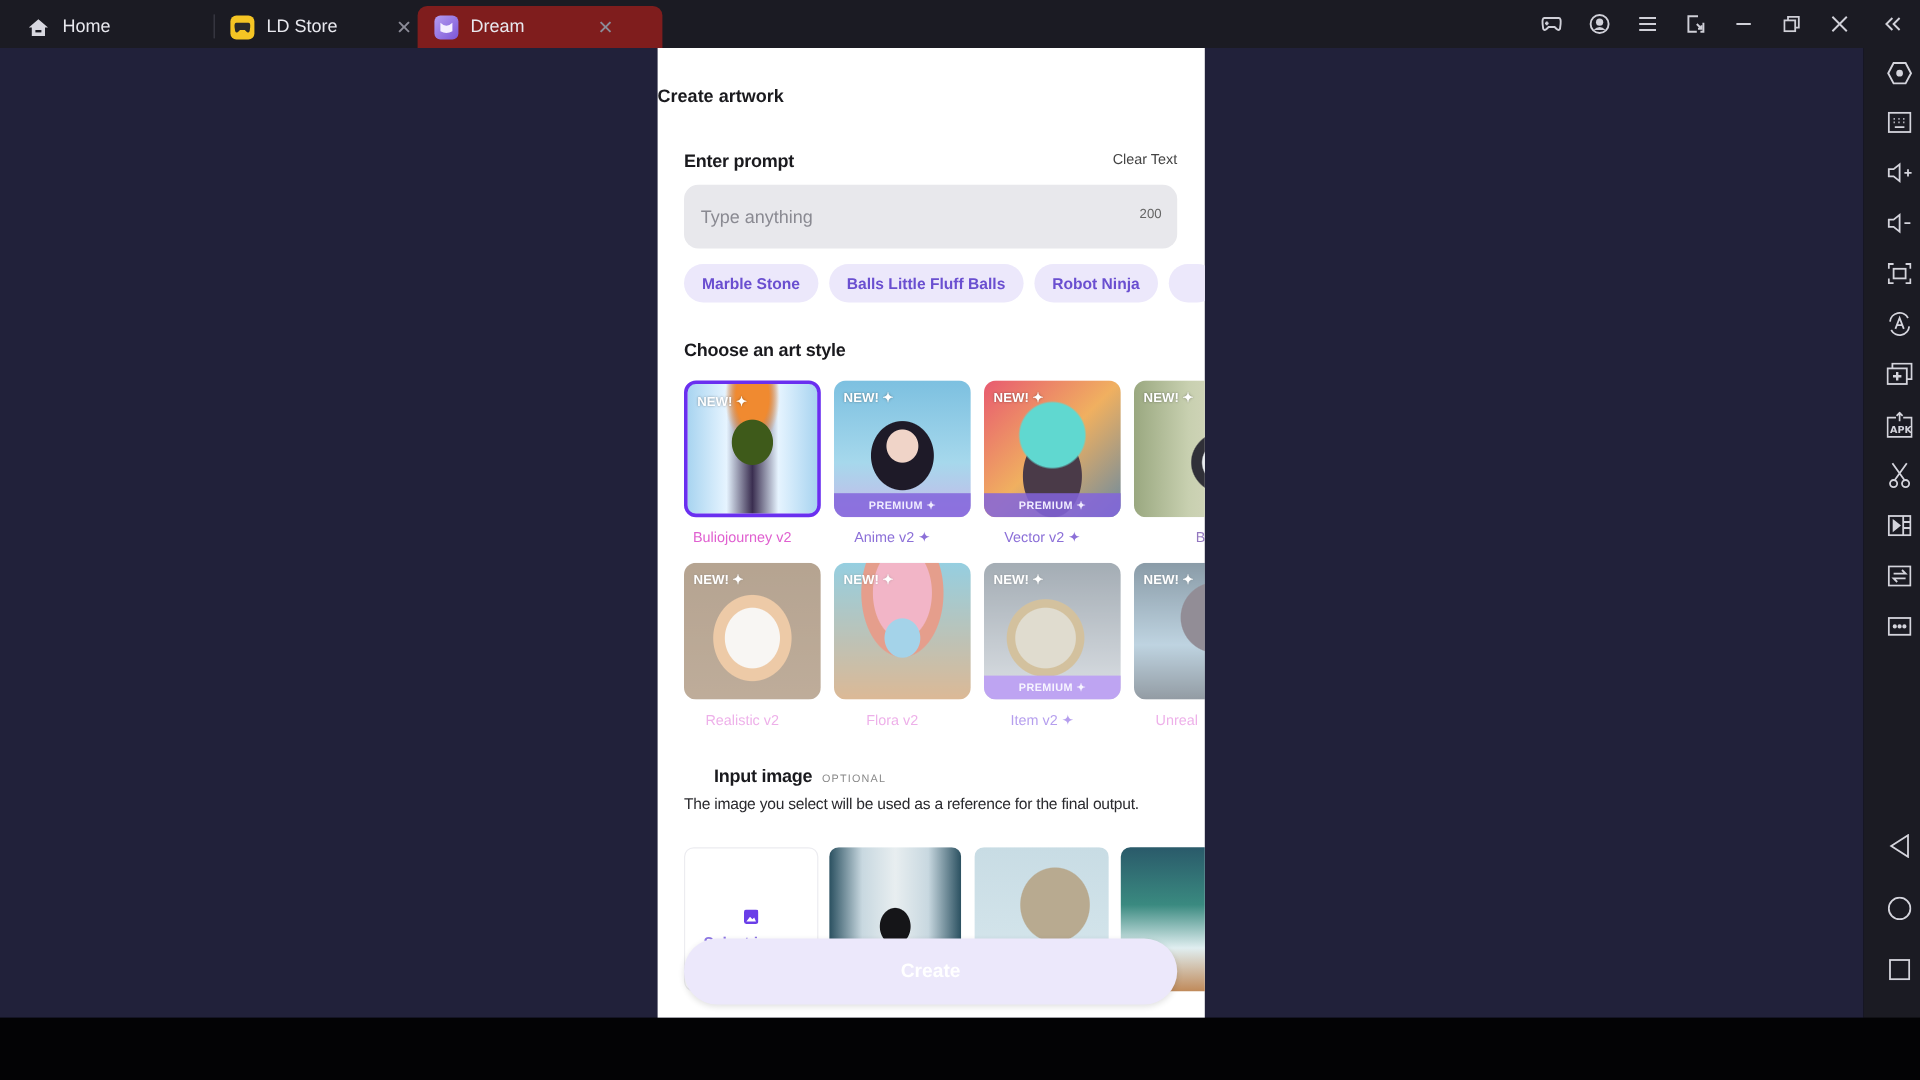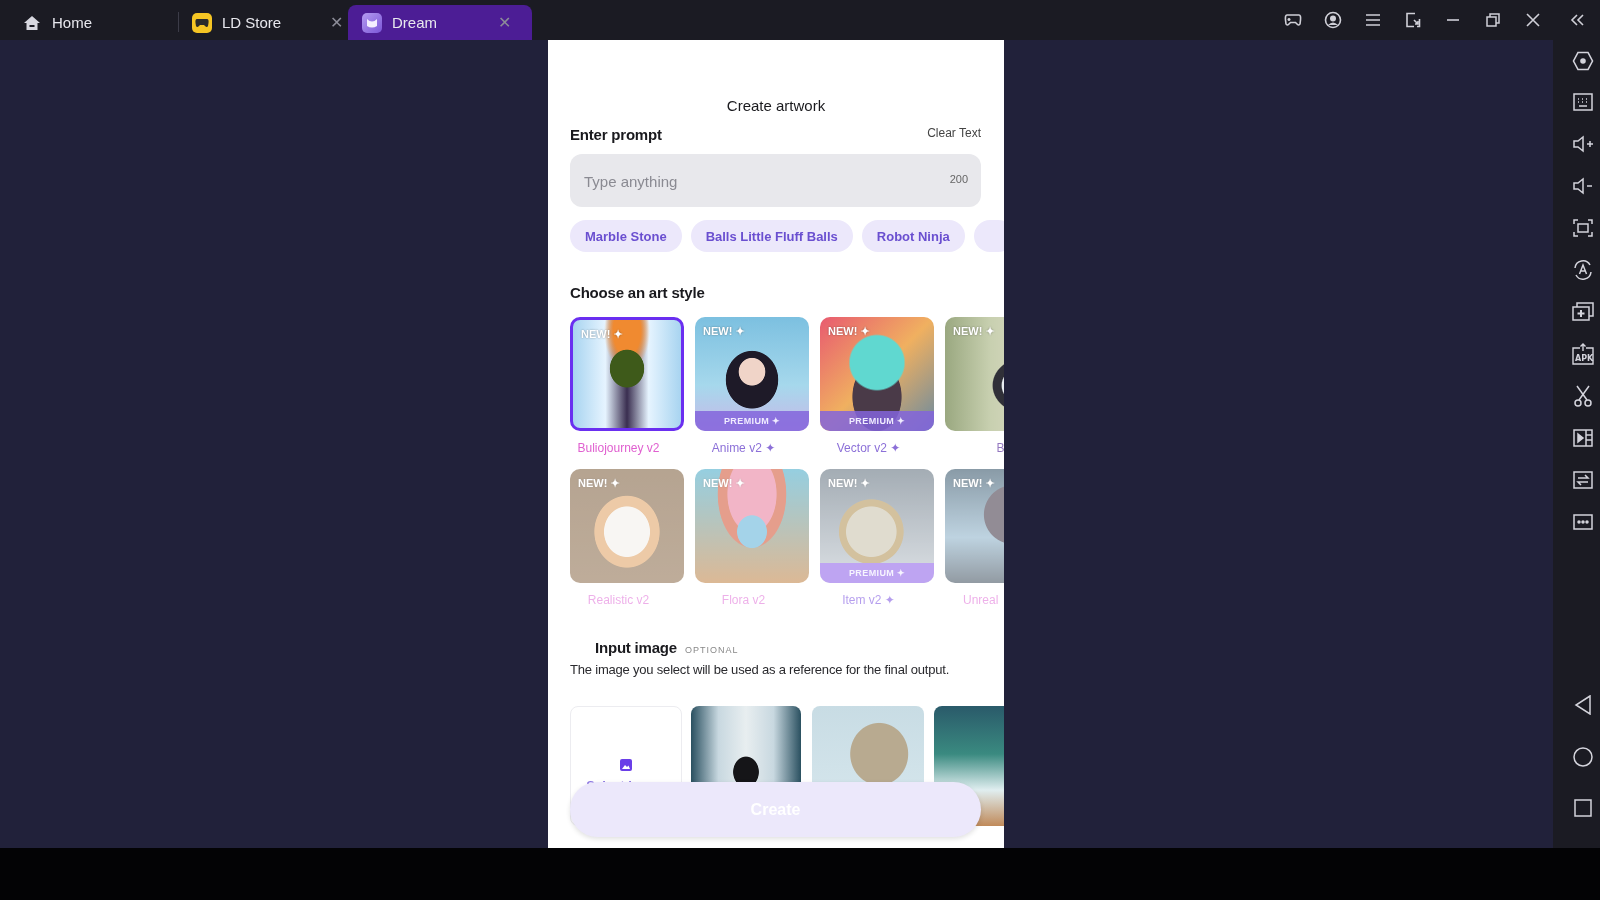--- a/index.html
+++ b/index.html
@@ -5,39 +5,39 @@
   * { box-sizing: border-box; margin: 0; padding: 0; }
   html, body { width: 1600px; height: 900px; overflow: hidden; background: #030305; font-family: "Liberation Sans", sans-serif; }
   #root { position: relative; width: 1600px; height: 900px; }
 
   
   .titlebar { position: absolute; left: 0; top: 0; width: 1600px; height: 40px; background: #1b1b23; }
   .tab { position: absolute; top: 5px; height: 35px; display: flex; align-items: center; color: #e8e8ee; font-size: 15px; }
   .tab .ticon { width: 20px; height: 20px; margin-right: 10px; display: flex; align-items: center; justify-content: center; }
   .tab-home { left: 22px; width: 150px; }
   .tab-ldstore { left: 192px; width: 155px; }
-  .tab-dream { left: 348px; width: 184px; background: #4c1d95; border-radius: 8px 8px 0 0; padding-left: 14px; }
+  .tab-dream { left: 348px; width: 204px; background: #7f1d1d; border-radius: 8px 8px 0 0; padding-left: 14px; }
   .tab-sep { position: absolute; left: 178px; top: 12px; width: 1px; height: 20px; background: #3c3c48; }
   .tab-close { position: absolute; top: 0; height: 35px; display: flex; align-items: center; color: #8c8c98; font-size: 16px; cursor: pointer; }
   .ld-icon { background: #f5c524; border-radius: 5px; }
   .dream-icon { background: linear-gradient(135deg, #b59cf0, #7b55d8); border-radius: 5px; }
 
   .tb-icons { position: absolute; top: 0; right: 0; height: 40px; display: flex; align-items: center; }
   .tb-btn { width: 40px; height: 40px; display: flex; align-items: center; justify-content: center; color: #d0d0d8; }
 
   
   .bg-area { position: absolute; left: 0; top: 40px; width: 1553px; height: 808px; background: #21213a; }
 
   
   .sidebar { position: absolute; left: 1553px; top: 40px; width: 47px; height: 808px; background: #1b1b23; }
   .sb-btn { position: absolute; left: 0; width: 59px; height: 36px; display: flex; align-items: center; justify-content: center; color: #d4d4dc; }
 
   
   .phone { position: absolute; left: 548px; top: 40px; width: 456px; height: 808px; background: #ffffff; overflow: hidden; }
-  .ph-title { position: absolute; top: 32px; left: 0; width: 100%; text-align: center; font-size: 15px; font-weight: normal; color: #1a1a1e; margin-top: 25px; }
+  .ph-title { position: absolute; top: 32px; left: 0; width: 100%; text-align: left; font-size: 15px; font-weight: bold; color: #1a1a1e; }
   .lbl { position: absolute; font-size: 15px; font-weight: bold; color: #1a1a1e; letter-spacing: -0.2px; }
   .clear-text { position: absolute; right: 23px; top: 86px; font-size: 12px; color: #444; cursor: pointer; }
   .prompt-box { position: absolute; left: 22px; top: 114px; width: 411px; height: 53px; background: #e8e8ec; border-radius: 12px; }
   .prompt-input { position: absolute; left: 14px; top: 0; height: 54px; width: 330px; border: none; background: transparent; font-size: 15px; color: #1a1a1e; font-family: "Liberation Sans", sans-serif; outline: none; }
   .prompt-input::placeholder { color: #8a8a92; }
   .prompt-count { position: absolute; right: 13px; top: 19px; font-size: 11px; color: #666; }
   .chips { position: absolute; left: 22px; top: 180px; display: flex; gap: 9px; white-space: nowrap; }
   .chip { height: 32px; padding: 0 15px; border-radius: 16px; background: #ece8fb; color: #6a4fd0; font-size: 13px; font-weight: bold; display: flex; align-items: center; cursor: pointer; }
 
   .styles { position: absolute; left: 22px; top: 277px; }

